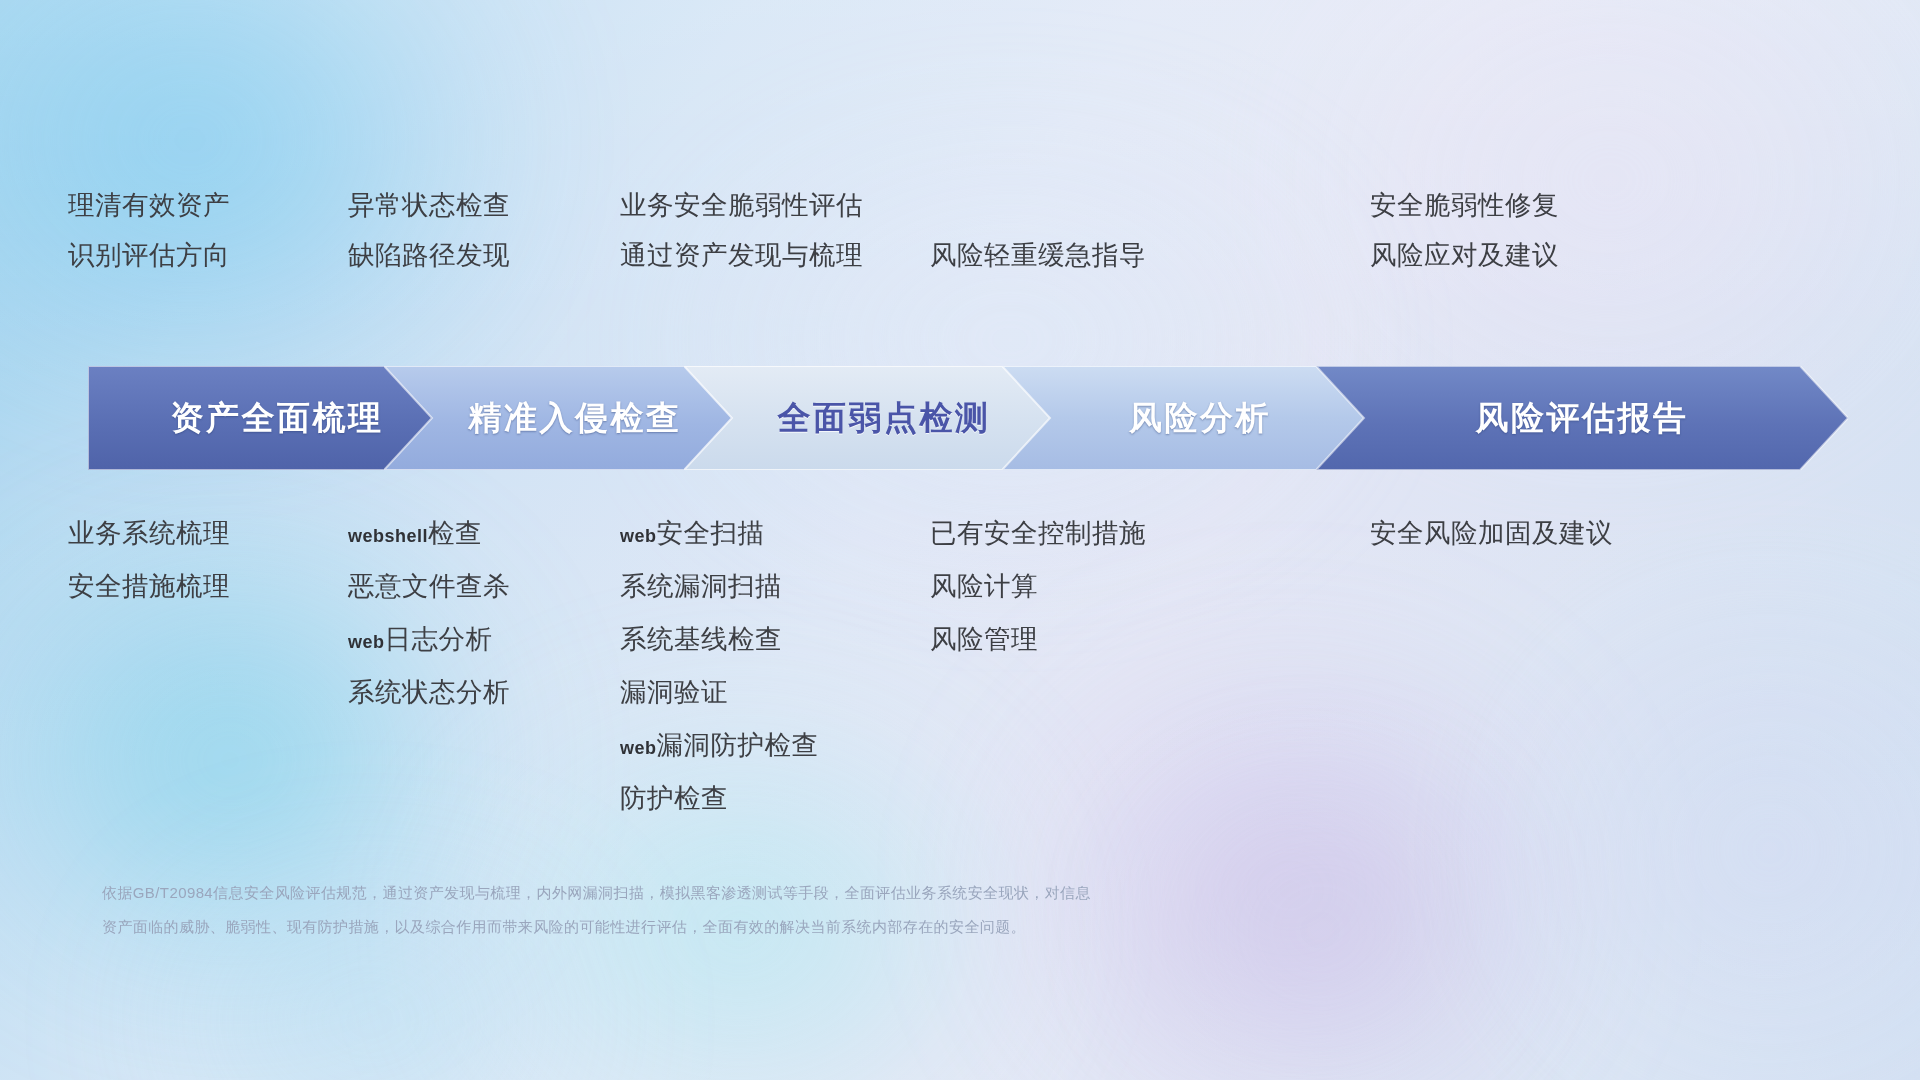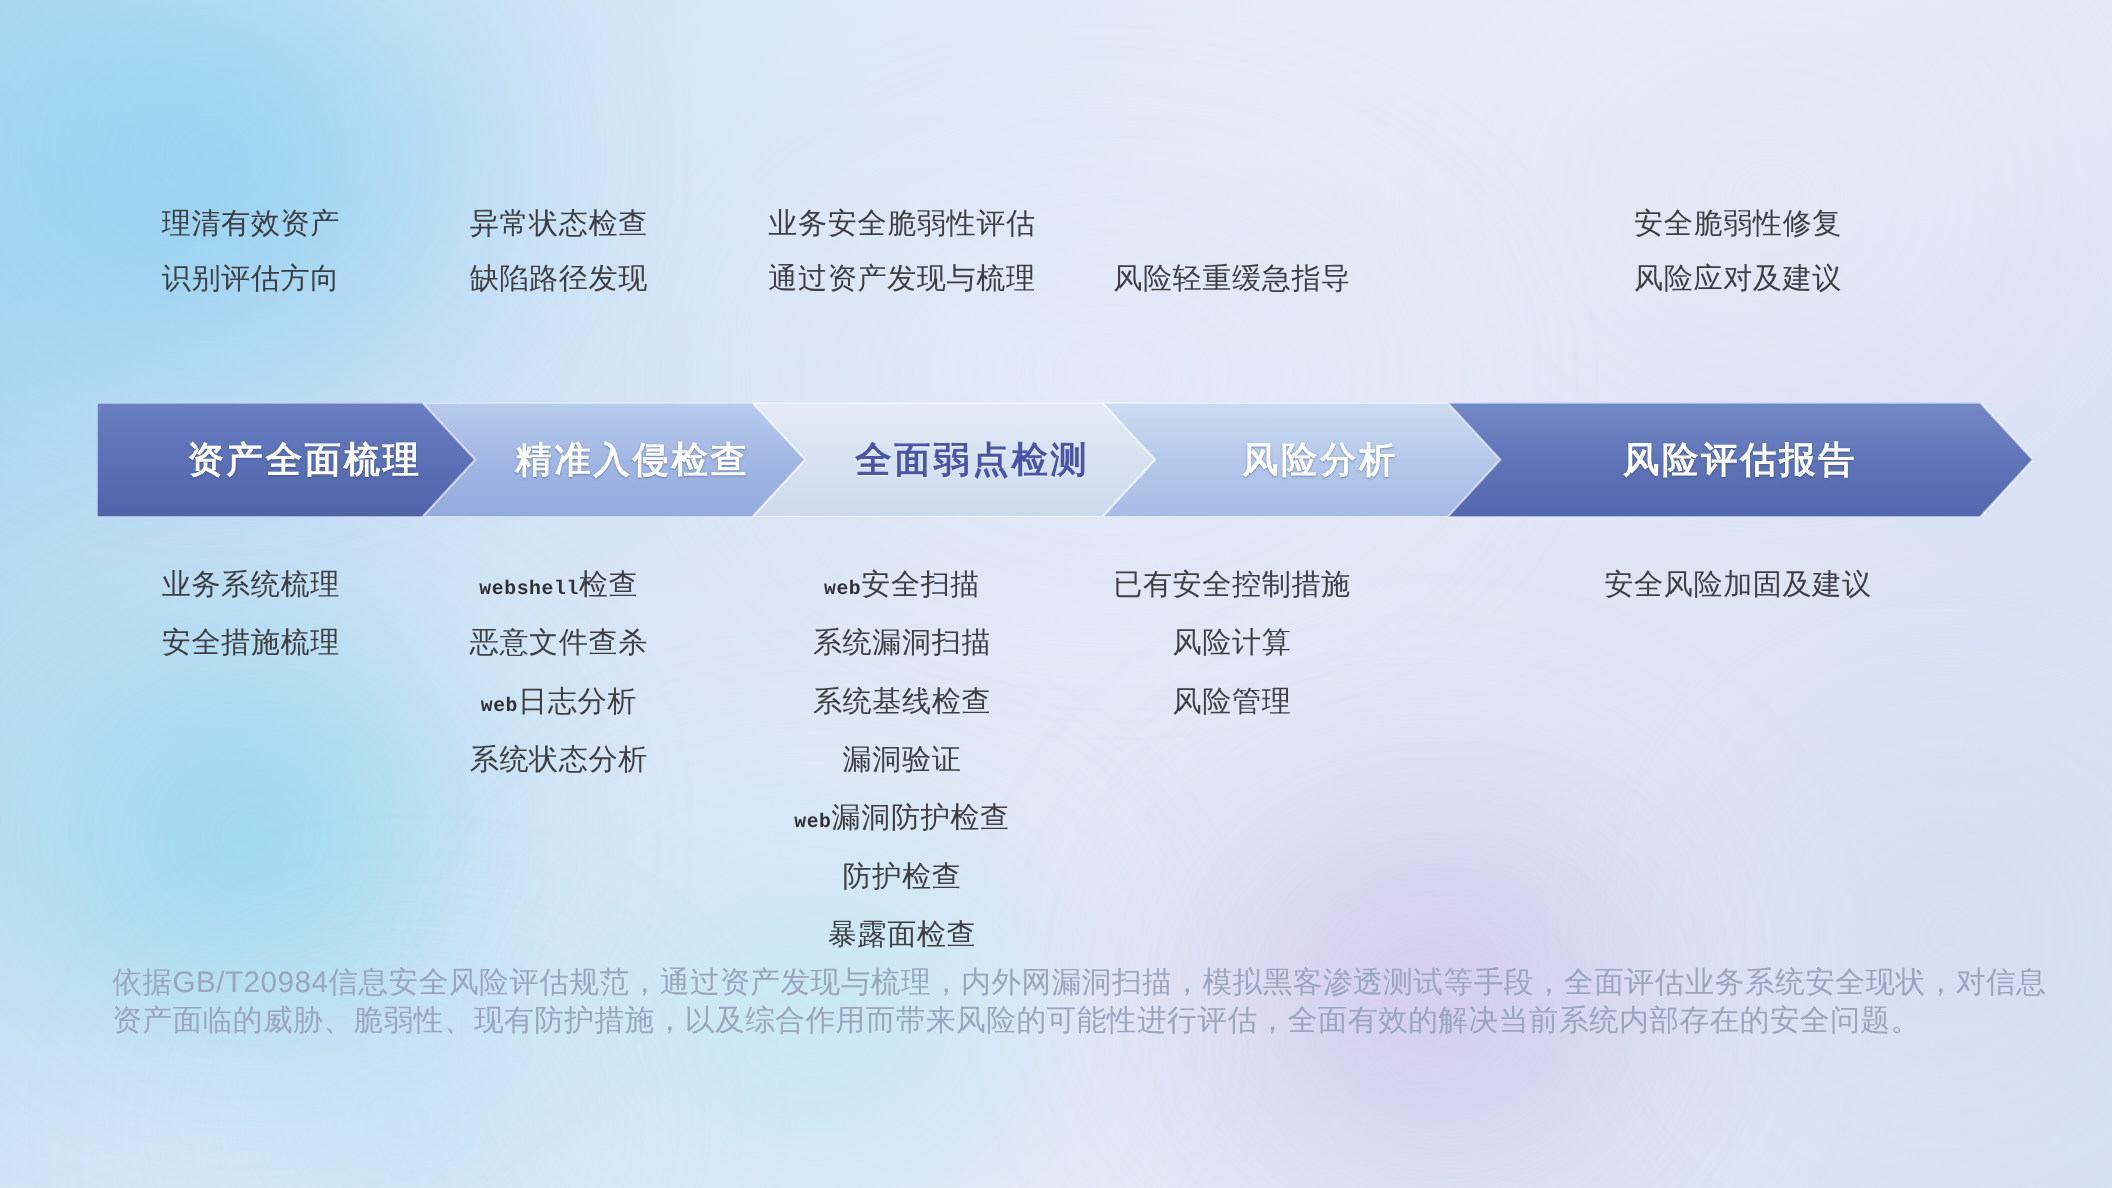--- a/index.html
+++ b/index.html
@@ -39,21 +39,21 @@
   .b7{left:560px;top:80px;width:900px;height:520px;
       background:radial-gradient(closest-side,#dfe9f8 0%,rgba(223,233,248,0) 74%);opacity:.85;}
   .b8{left:1060px;top:720px;width:520px;height:420px;
       background:radial-gradient(closest-side,#b9a9dd 0%,rgba(185,169,221,0) 72%);opacity:.45;}
   .b9{left:60px;top:840px;width:620px;height:360px;
       background:radial-gradient(closest-side,#8fd6ef 0%,rgba(143,214,239,0) 74%);opacity:.6;}
   .veil{background:linear-gradient(180deg,rgba(255,255,255,.18) 0%,rgba(255,255,255,0) 38%,rgba(255,255,255,.10) 100%);}
 
   
   .cols{position:absolute;left:0;top:0;width:1920px;height:1080px;}
-  .col{position:absolute;text-align:center;font-family:Liberation Mono, monospace;}
+  .col{position:absolute;text-align:left;}
 
   .toplist,.botlist{display:flex;flex-direction:column;}
   .toplist{justify-content:flex-end;}
   .line{
     color:#3d3f44;
     font-size:26.5px;
     line-height:50px;
     white-space:nowrap;
     letter-spacing:.5px;
   }
@@ -72,21 +72,21 @@
     white-space:nowrap;
   }
   .shape{position:absolute;inset:0;}
 
   .title-white{color:#ffffff;text-shadow:0 1px 2px rgba(40,60,110,.45);}
   .title-blue{color:#4a55a8;text-shadow:0 1px 0 rgba(255,255,255,.75);}
 
   
   .foot{
     position:absolute;left:102px;top:876px;width:1520px;
-    color:#9aa6bd;font-size:27px;line-height:34px;letter-spacing:.4px;
+    color:#9aa6bd;font-size:15px;line-height:34px;letter-spacing:.4px;
   }
   .foot div{white-space:nowrap;}
 </style>
 </head>
 <body>
 
 <div id="stage">
 
   <div class="bg bg-base"></div>
   <div class="blob b1"></div>
@@ -244,23 +244,20 @@
         </div>
         <div class="line">
           <span class="lat"></span><span>漏洞验证</span>
         </div>
         <div class="line">
           <span class="lat">web</span><span>漏洞防护检查</span>
         </div>
         <div class="line">
           <span class="lat"></span><span>防护检查</span>
         </div>
-        <div class="line">
-          <span class="lat"></span><span>暴露面检查</span>
-        </div>
       </div>
     </div>
 
     <div class="col" style="left:930px;top:230px;width:380px;">
       <div class="toplist">
         <div class="line">风险轻重缓急指导</div>
       </div>
     </div>
     <div class="col" style="left:930px;top:508px;width:380px;">
       <div class="botlist">

